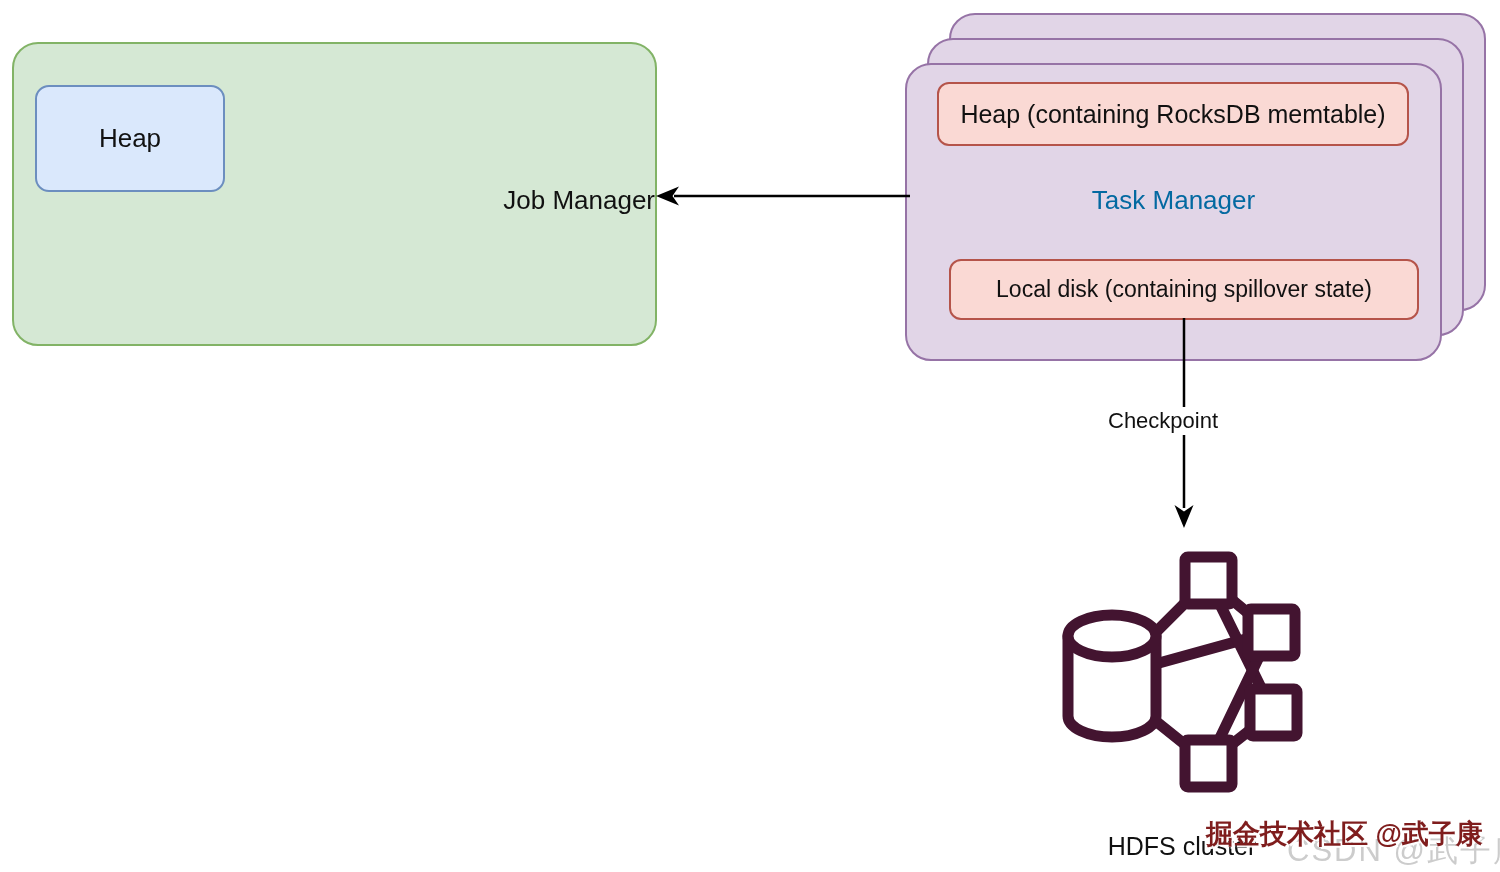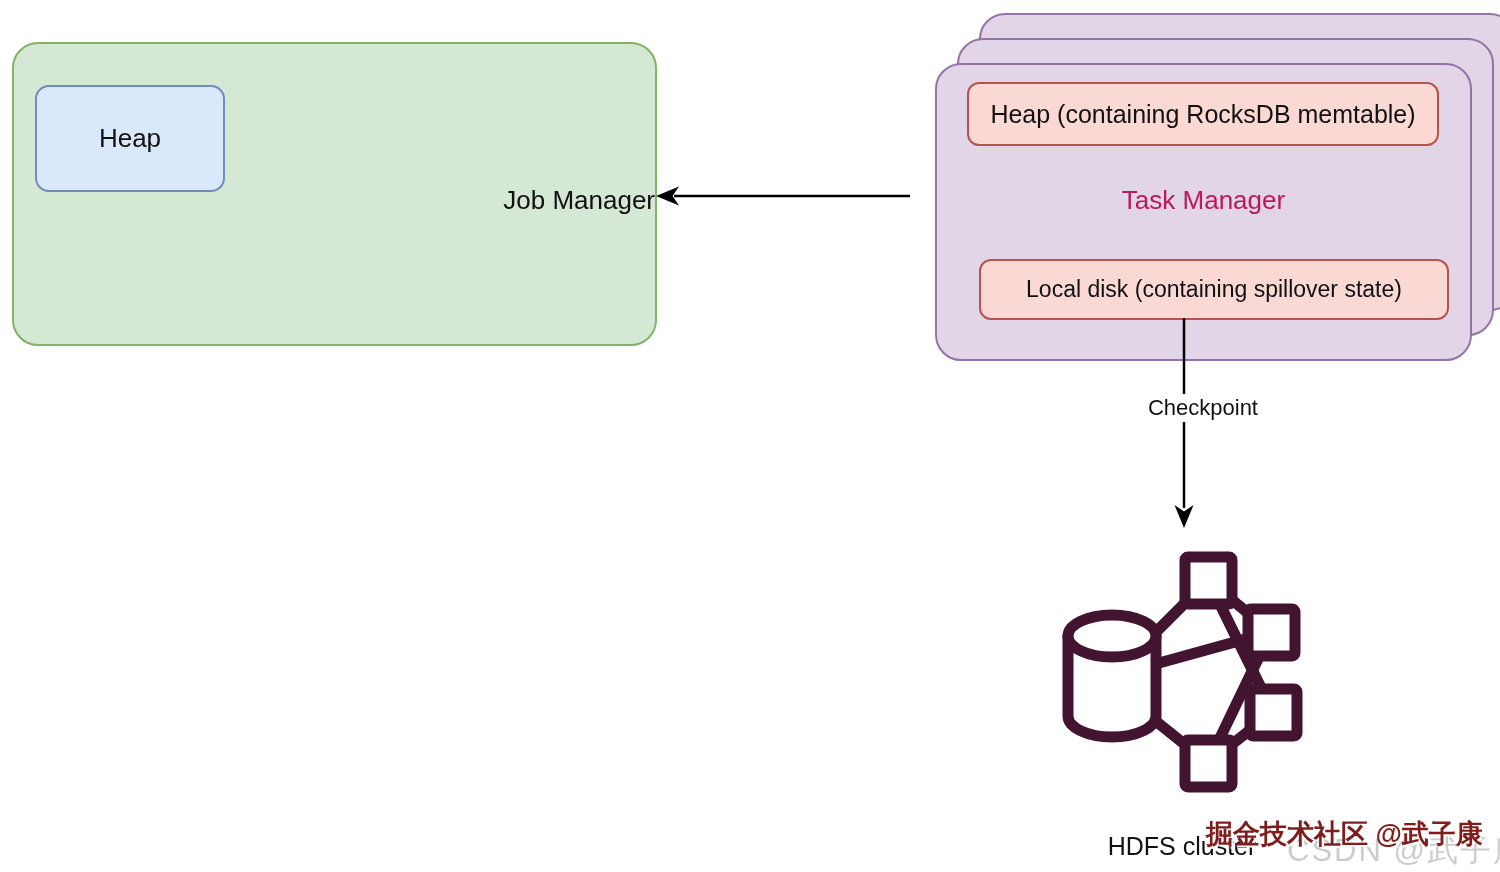--- a/index.html
+++ b/index.html
@@ -27,44 +27,44 @@
     margin-top:15px;
   }
   .jm-label{
     position:absolute;left:0;right:0;top:141px;
     text-align:right;font-size:26px;
   }
 
   
   .tm-card{
     width:537px;height:298px;
-    background:#e1d5e7;border:2px solid #9673a6;border-radius:26px;margin-left:30px;
+    background:#e1d5e7;border:2px solid #9673a6;border-radius:26px;
   }
   .tm-back{left:949px;top:13px;}
   .tm-mid{left:927px;top:38px;}
   .tm-front{left:905px;top:63px;}
   .tm-pill{
     position:absolute;
     background:#fad9d4;border:2px solid #b5544a;border-radius:12px;
     display:flex;align-items:center;justify-content:center;
     white-space:nowrap;
   }
   .tm-pill-heap{left:30px;top:17px;width:472px;height:64px;font-size:25px;}
   .tm-pill-disk{left:42px;top:194px;width:470px;height:61px;font-size:23px;}
   .tm-label{
     position:absolute;left:0;right:0;top:120px;
-    text-align:center;font-size:26px;color:#be185d;
+    text-align:center;font-size:26px;color:#0369a1;
   }
 
   
   .arrow-horizontal{left:652px;top:183px;width:260px;height:26px;}
   .arrow-vertical{left:1168px;top:316px;width:32px;height:216px;}
   .checkpoint-label{
-    left:1108px;top:394px;width:150px;
-    text-align:right;font-size:22px;
+    left:1108px;top:407px;width:150px;
+    text-align:left;font-size:22px;
     background:#ffffff;padding:1px 0;
   }
 
   
   .hdfs-icon{left:1058px;top:548px;width:248px;height:248px;}
   .hdfs-label{
     left:1058px;top:832px;width:248px;
     text-align:center;font-size:25px;
   }
 

